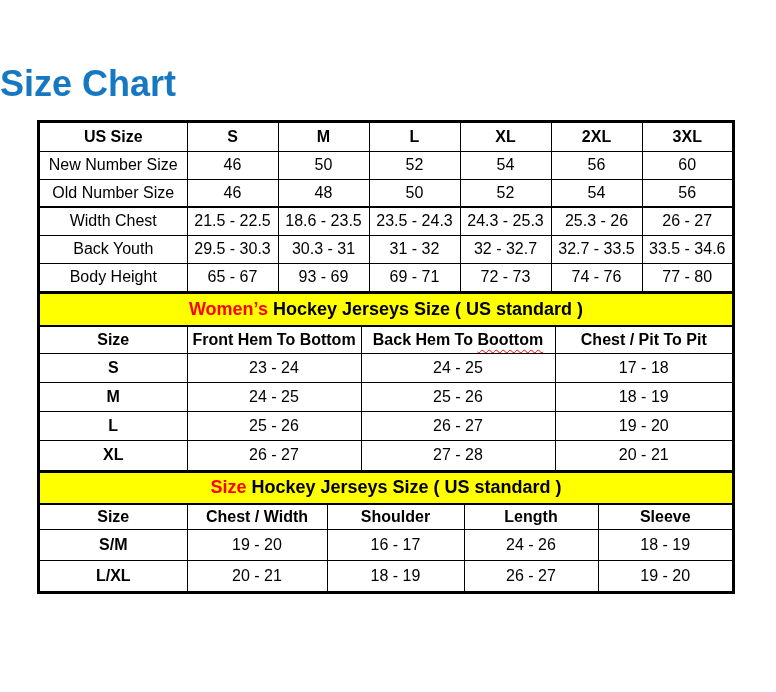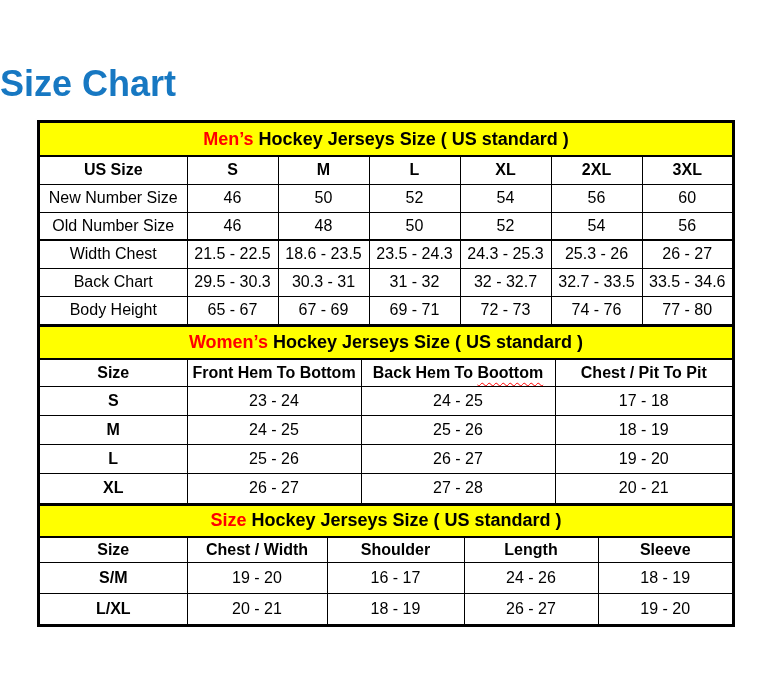--- a/index.html
+++ b/index.html
@@ -82,25 +82,20 @@
     <colgroup>
       <col style="width:147px">
         <col style="width:91px">
         <col style="width:91px">
       <col style="width:91px">
         <col style="width:91px">
         <col style="width:91px">
         <col style="width:90px">
     </colgroup>
     <tbody>
-        <tr class="band-row">
-      <td colspan="7">
-        <span class="band-highlight">Men’s</span><span class="band-rest"> Hockey Jerseys Size ( US standard )</span>
-      </td>
-    </tr>
     <tr class="header-row">
       <td>US Size</td>
       <td>S</td>
       <td>M</td>
       <td>L</td>
       <td>XL</td>
       <td>2XL</td>
       <td>3XL</td>
     </tr>
     <tr class="mens-row">
@@ -124,32 +119,32 @@
     <tr class="mens-row thick-top">
       <td>Width Chest</td>
       <td>21.5 - 22.5</td>
       <td>18.6 - 23.5</td>
       <td>23.5 - 24.3</td>
       <td>24.3 - 25.3</td>
       <td>25.3 - 26</td>
       <td>26 - 27</td>
     </tr>
     <tr class="mens-row">
-      <td>Back Chart</td>
+      <td>Back Youth</td>
       <td>29.5 - 30.3</td>
       <td>30.3 - 31</td>
       <td>31 - 32</td>
       <td>32 - 32.7</td>
       <td>32.7 - 33.5</td>
       <td>33.5 - 34.6</td>
     </tr>
     <tr class="mens-row">
       <td>Body Height</td>
       <td>65 - 67</td>
-      <td>67 - 69</td>
+      <td>93 - 69</td>
       <td>69 - 71</td>
       <td>72 - 73</td>
       <td>74 - 76</td>
       <td>77 - 80</td>
     </tr>
   </tbody>
     </table>
 
   <table class="size-table joined">
     <colgroup>

